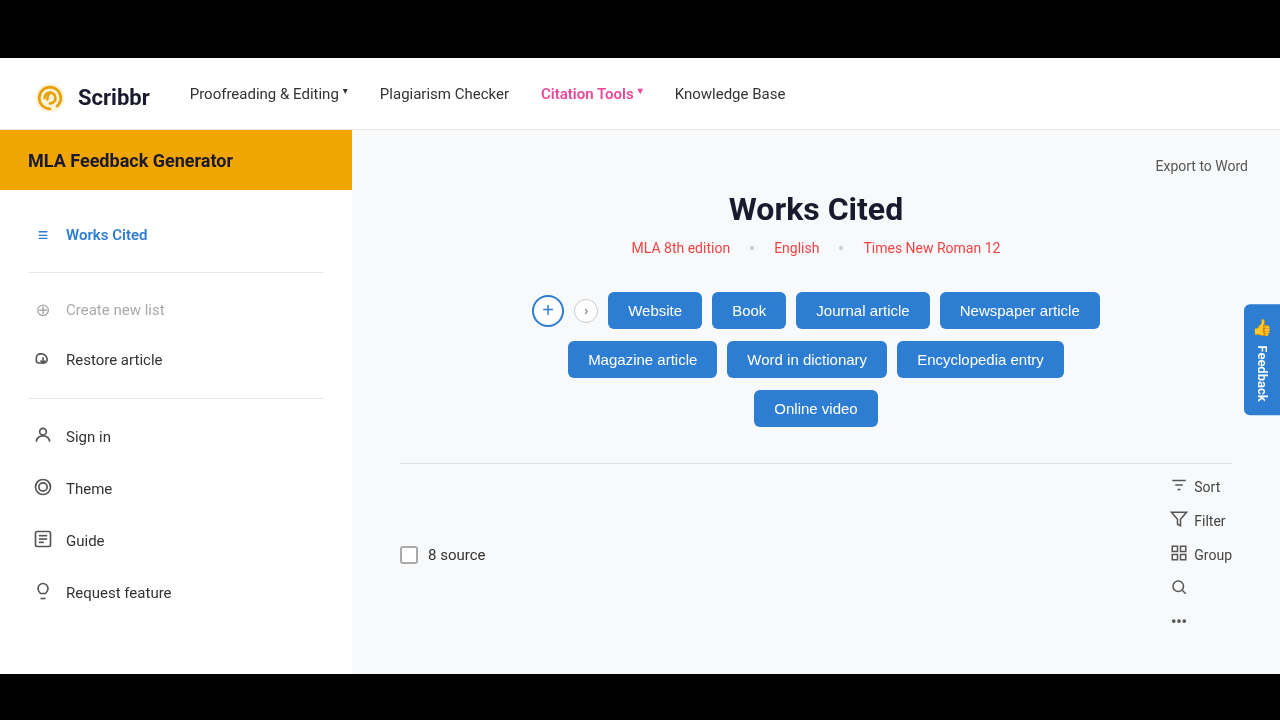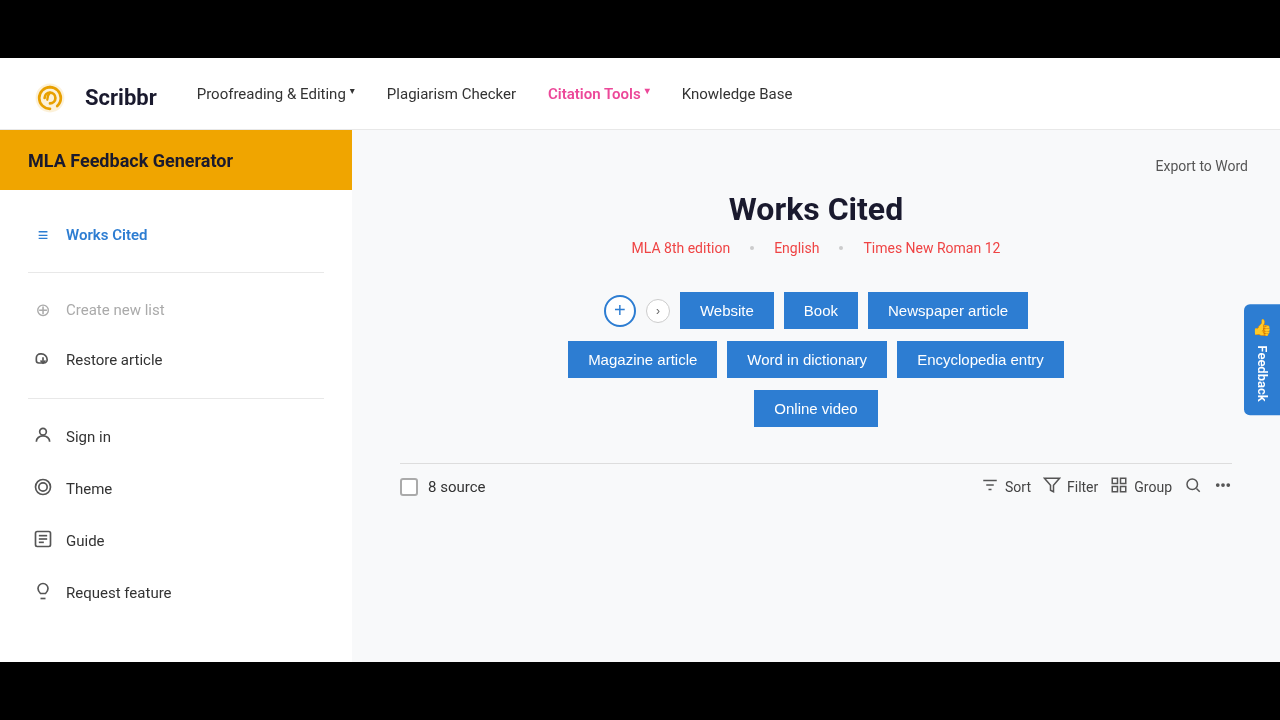--- a/index.html
+++ b/index.html
@@ -35,21 +35,21 @@
       align-items: center;
       padding: 0 32px;
       height: 72px;
       background: #fff;
       border-bottom: 1px solid #e8e8e8;
     }
 
     .logo-area {
       display: flex;
       align-items: center;
-      gap: 17px;
+      gap: 10px;
       margin-right: 40px;
       margin-top: 8px;
     }
 
     .logo-icon {
       width: 36px;
       height: 36px;
     }
 
     .logo-text {
@@ -236,21 +236,21 @@
       font-size: 12px;
       display: flex;
       align-items: center;
       justify-content: center;
       cursor: pointer;
       flex-shrink: 0;
     }
 
     .source-type-btn {
       padding: 10px 20px;
-      border-radius: 0;
+      border-radius: 6px;
       background: #2d7dd2;
       color: #fff;
       font-size: 15px;
       font-weight: 500;
       border: none;
       cursor: pointer;
       white-space: nowrap;
     }
 
     
@@ -278,23 +278,24 @@
       flex-shrink: 0;
     }
 
     .source-count {
       font-size: 15px;
       color: #333;
     }
 
     .bar-actions {
       display: flex;
-      align-items: flex-end;
+      align-items: flex-start;
       gap: 12px;
       margin-left: auto;
+      flex-direction: column;
     }
 
     .bar-action-btn {
       display: flex;
       align-items: center;
       gap: 6px;
       font-size: 14px;
       color: #444;
       cursor: pointer;
       background: none;
@@ -454,20 +455,21 @@
           <span class="subtitle-item">Times New Roman 12</span>
         </div>
 
         <div class="source-types">
 
           <div class="source-types-row">
             <button class="add-btn">+</button>
             <button class="arrow-btn">›</button>
             <button class="source-type-btn">Website</button>
             <button class="source-type-btn">Book</button>
+            <button class="source-type-btn">Journal article</button>
             <button class="source-type-btn">Newspaper article</button>
           </div>
 
           <div class="source-types-row">
             <button class="source-type-btn">Magazine article</button>
             <button class="source-type-btn">Word in dictionary</button>
             <button class="source-type-btn">Encyclopedia entry</button>
           </div>
 
           <div class="source-types-row">

